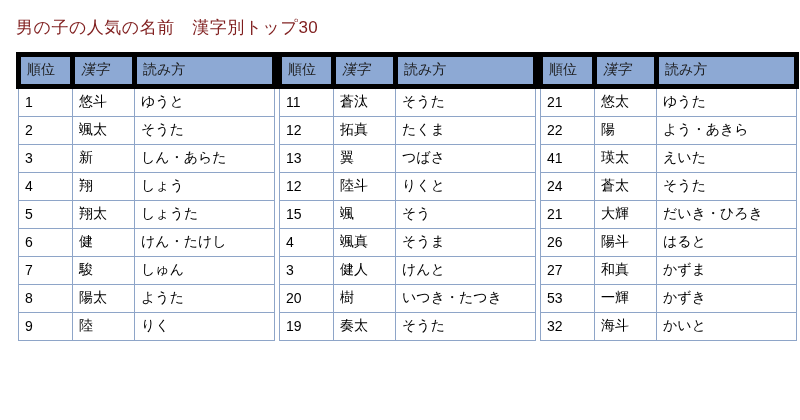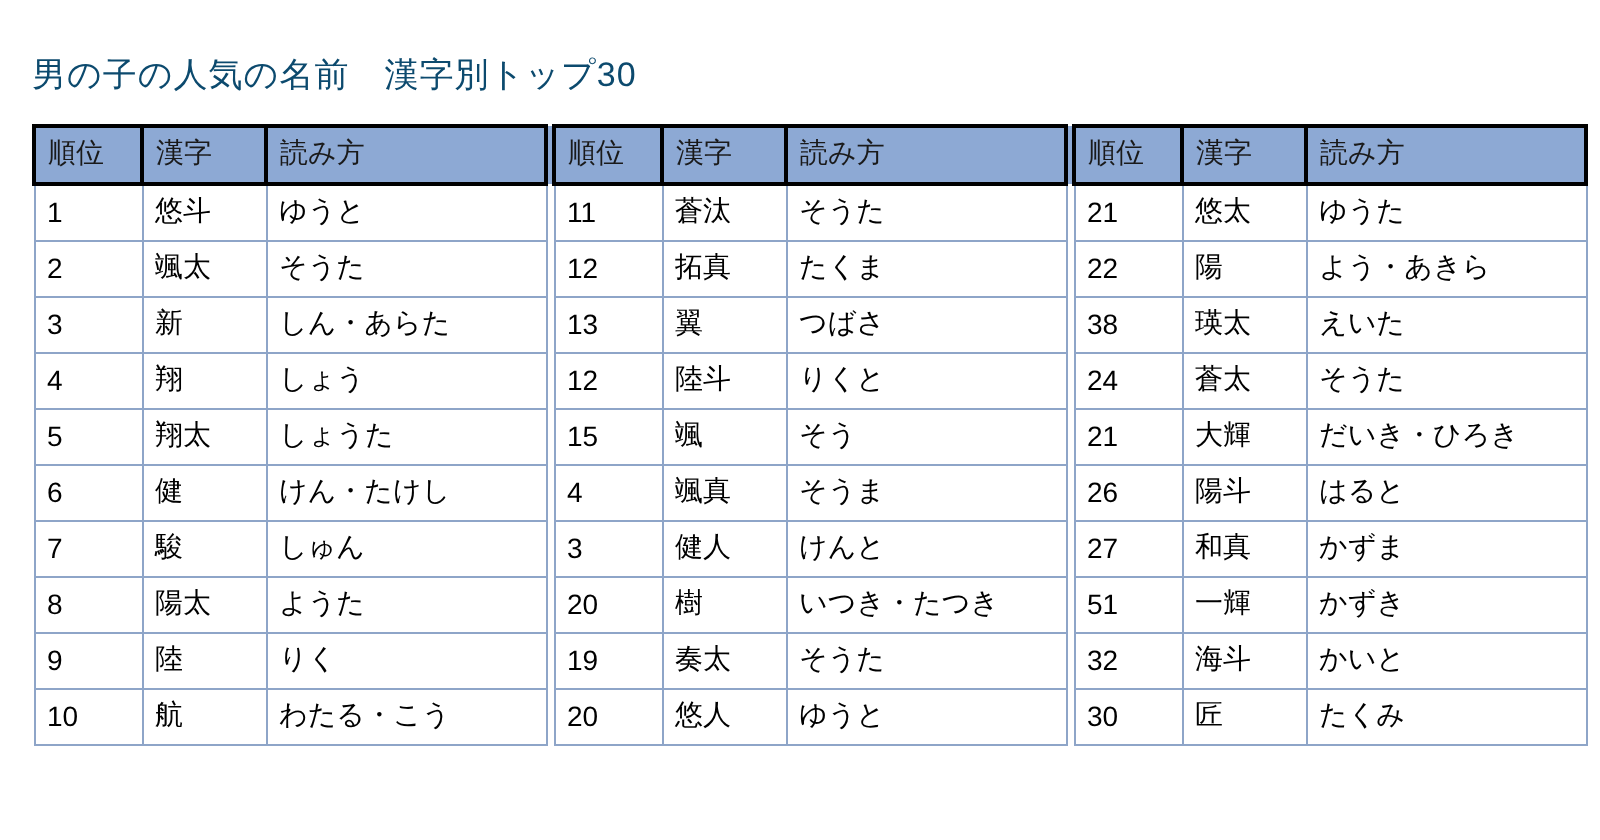--- a/index.html
+++ b/index.html
@@ -17,22 +17,22 @@
   .page {
     position: relative;
     width: 800px;
     height: 420px;
     box-sizing: border-box;
     padding: 10px 14px 0 14px;
   }
   .title {
     font-size: 17px;
     line-height: 24px;
-    color: #0c4a6e;
-    margin: 16px 0 12px 2px;
+    color: #7f1d1d;
+    margin: 6px 0 12px 2px;
     letter-spacing: 0.5px;
     white-space: nowrap;
   }
   table.rank-table {
     border-collapse: collapse;
     table-layout: fixed;
     width: 770px;
     margin-left: 2px;
   }
   table.rank-table th,
@@ -44,28 +44,28 @@
     padding: 4px 6px 5px 6px;
     height: 22px;
     box-sizing: border-box;
     overflow: hidden;
     white-space: nowrap;
   }
   table.rank-table thead th {
     background: #8da9d4;
     color: #1a1a1a;
     font-size: 14px;
-    border: 2px solid #000000;
+    border: 5px solid #000000;
     height: 26px;
   }
   td.rank-cell { width: 54px; }
   td.kanji-cell { width: 62px; }
   td.yomi-cell { width: 140px; }
   th.rank-cell { width: 54px; }
-  th.kanji-cell { width: 62px; }
+  th.kanji-cell { width: 62px; font-style: italic; }
   th.yomi-cell { width: 140px; margin-top: 40px; }
   .sep-col {
     width: 4px;
     border: none !important;
     background: #ffffff;
     padding: 0 !important;
   }
   tbody tr td {
     background: #ffffff;
   }
@@ -120,21 +120,21 @@
       </tr>
       <tr>
         <td class="rank-cell">3</td>
         <td class="kanji-cell">新</td>
         <td class="yomi-cell">しん・あらた</td>
         <td class="sep-col"></td>
         <td class="rank-cell">13</td>
         <td class="kanji-cell">翼</td>
         <td class="yomi-cell">つばさ</td>
         <td class="sep-col"></td>
-        <td class="rank-cell">38</td>
+        <td class="rank-cell">41</td>
         <td class="kanji-cell">瑛太</td>
         <td class="yomi-cell">えいた</td>
       </tr>
       <tr>
         <td class="rank-cell">4</td>
         <td class="kanji-cell">翔</td>
         <td class="yomi-cell">しょう</td>
         <td class="sep-col"></td>
         <td class="rank-cell">12</td>
         <td class="kanji-cell">陸斗</td>
@@ -185,45 +185,32 @@
       </tr>
       <tr>
         <td class="rank-cell">8</td>
         <td class="kanji-cell">陽太</td>
         <td class="yomi-cell">ようた</td>
         <td class="sep-col"></td>
         <td class="rank-cell">20</td>
         <td class="kanji-cell">樹</td>
         <td class="yomi-cell">いつき・たつき</td>
         <td class="sep-col"></td>
-        <td class="rank-cell">51</td>
+        <td class="rank-cell">53</td>
         <td class="kanji-cell">一輝</td>
         <td class="yomi-cell">かずき</td>
       </tr>
       <tr>
         <td class="rank-cell">9</td>
         <td class="kanji-cell">陸</td>
         <td class="yomi-cell">りく</td>
         <td class="sep-col"></td>
         <td class="rank-cell">19</td>
         <td class="kanji-cell">奏太</td>
         <td class="yomi-cell">そうた</td>
         <td class="sep-col"></td>
         <td class="rank-cell">32</td>
         <td class="kanji-cell">海斗</td>
         <td class="yomi-cell">かいと</td>
-      </tr>
-      <tr>
-        <td class="rank-cell">10</td>
-        <td class="kanji-cell">航</td>
-        <td class="yomi-cell">わたる・こう</td>
-        <td class="sep-col"></td>
-        <td class="rank-cell">20</td>
-        <td class="kanji-cell">悠人</td>
-        <td class="yomi-cell">ゆうと</td>
-        <td class="sep-col"></td>
-        <td class="rank-cell">30</td>
-        <td class="kanji-cell">匠</td>
-        <td class="yomi-cell">たくみ</td>
       </tr>
     </tbody>
   </table>
 </div>
 
 </body></html>

